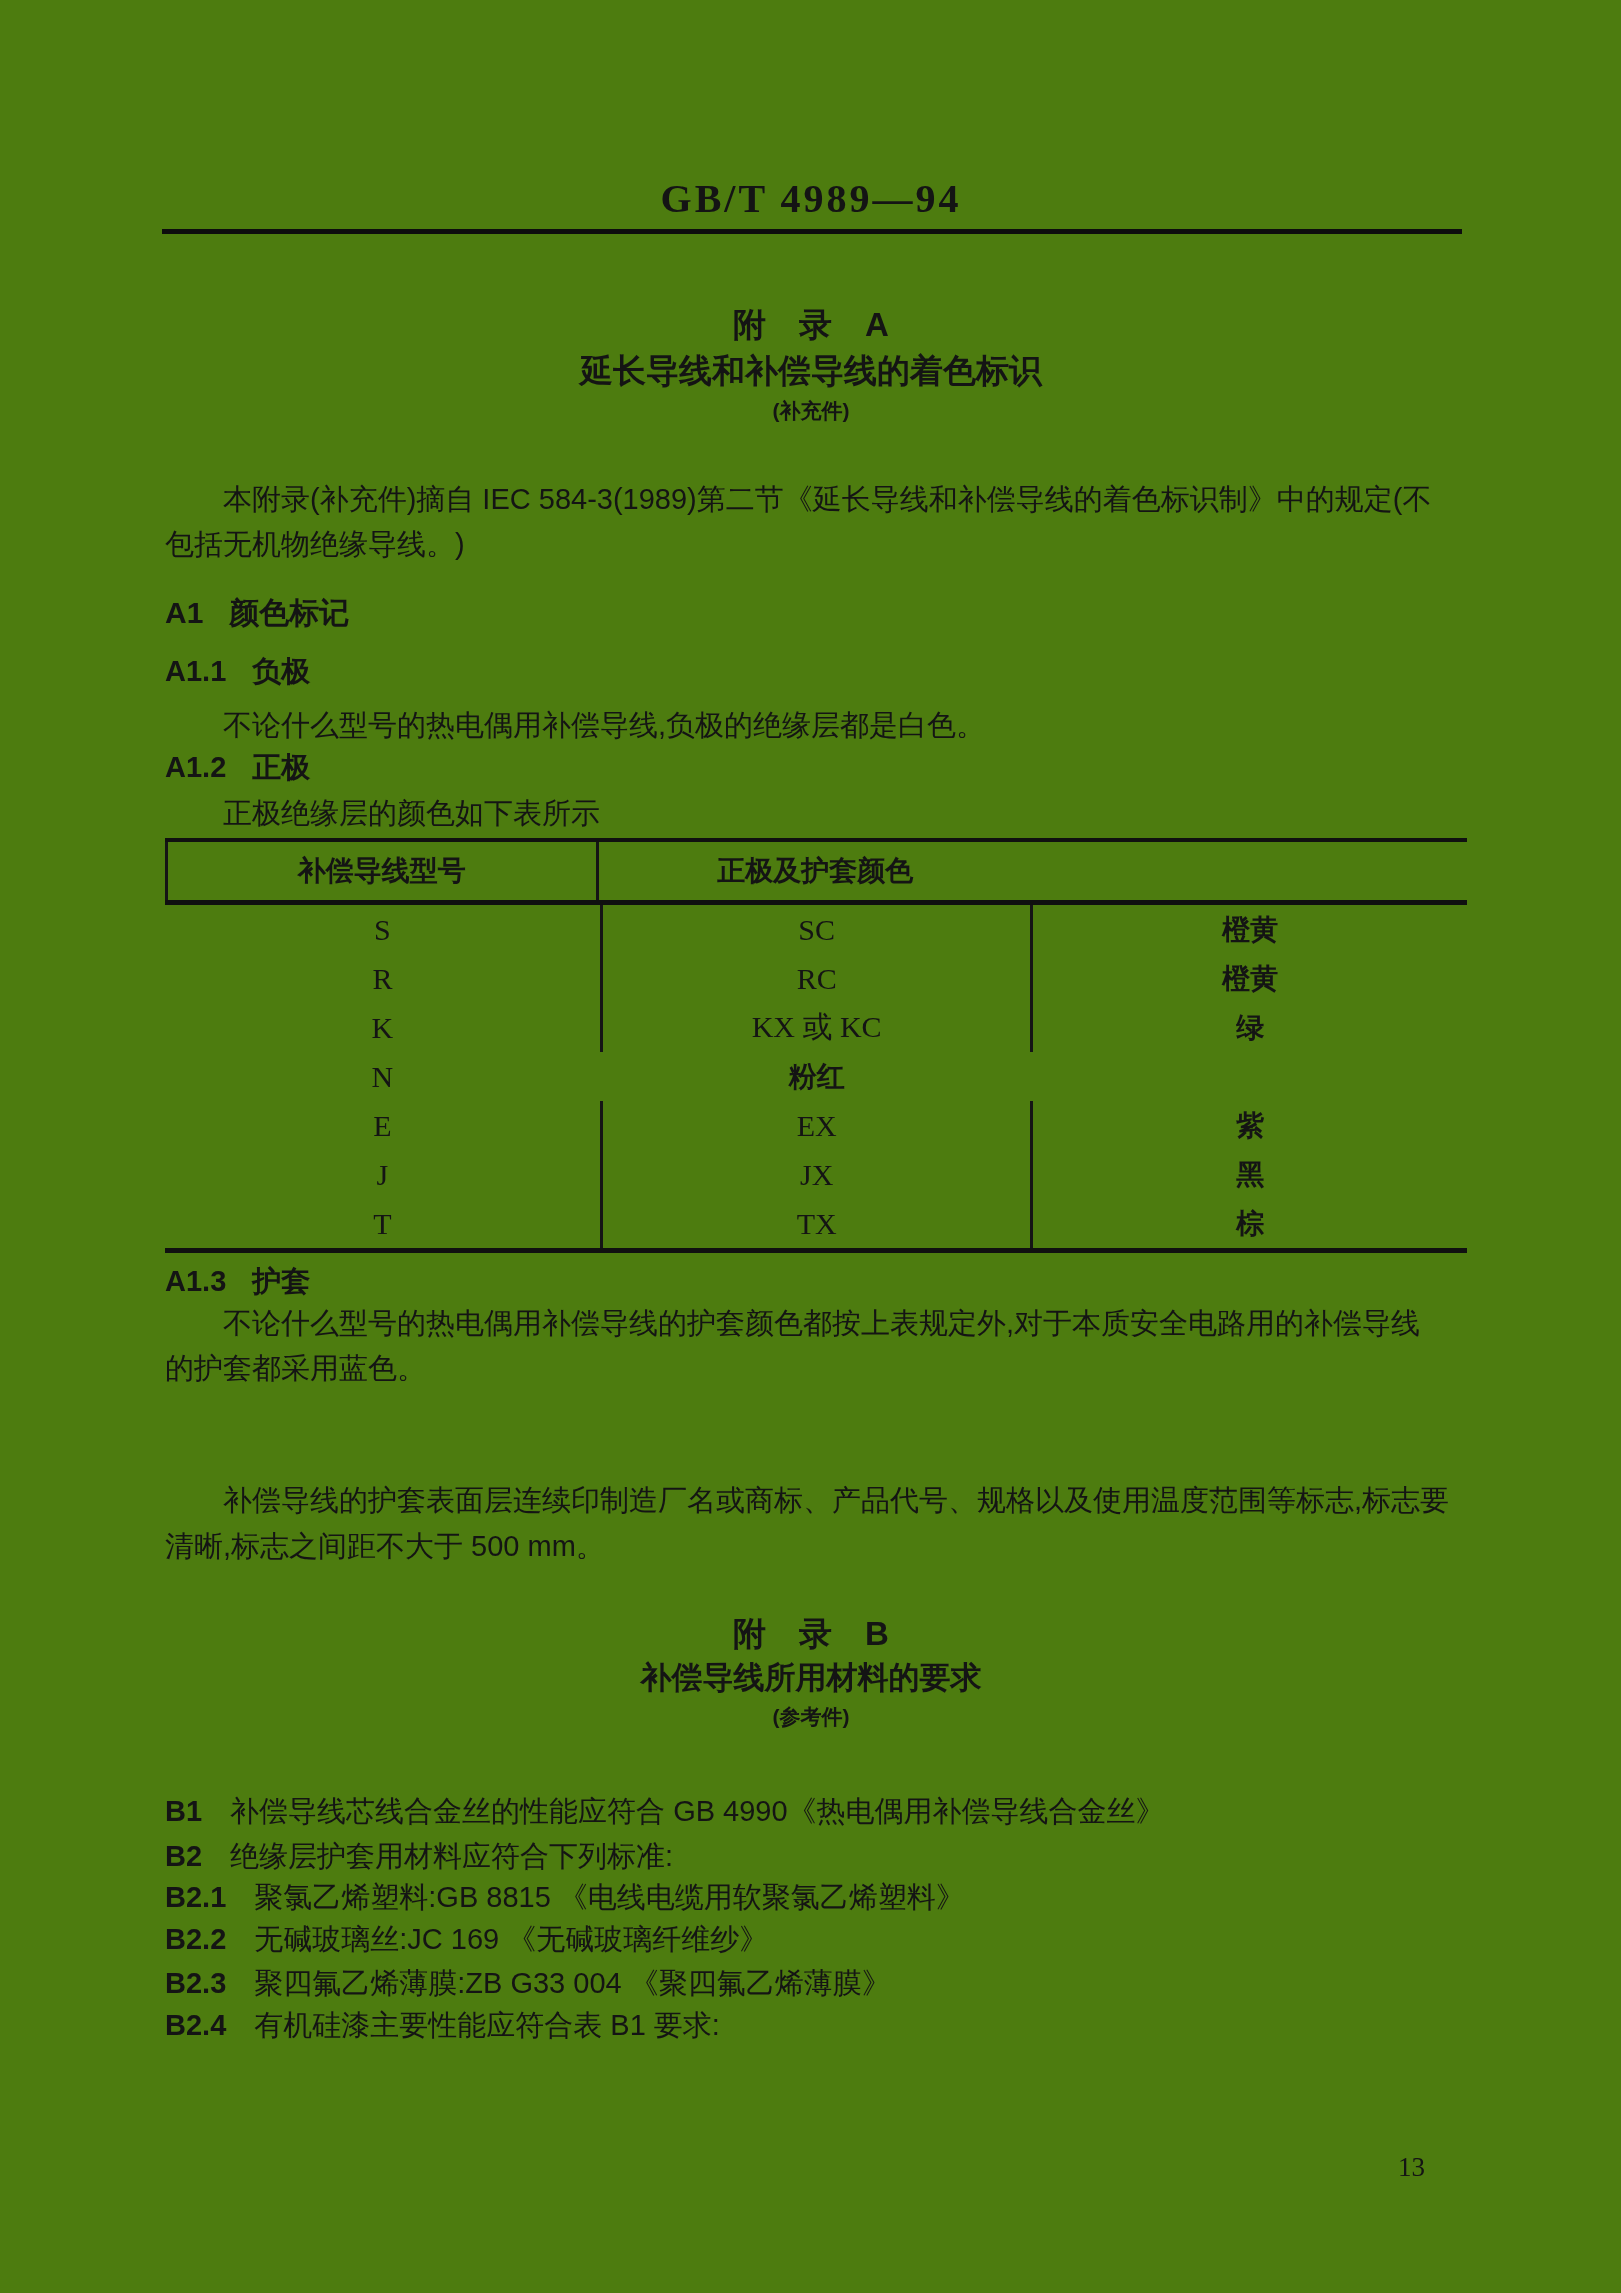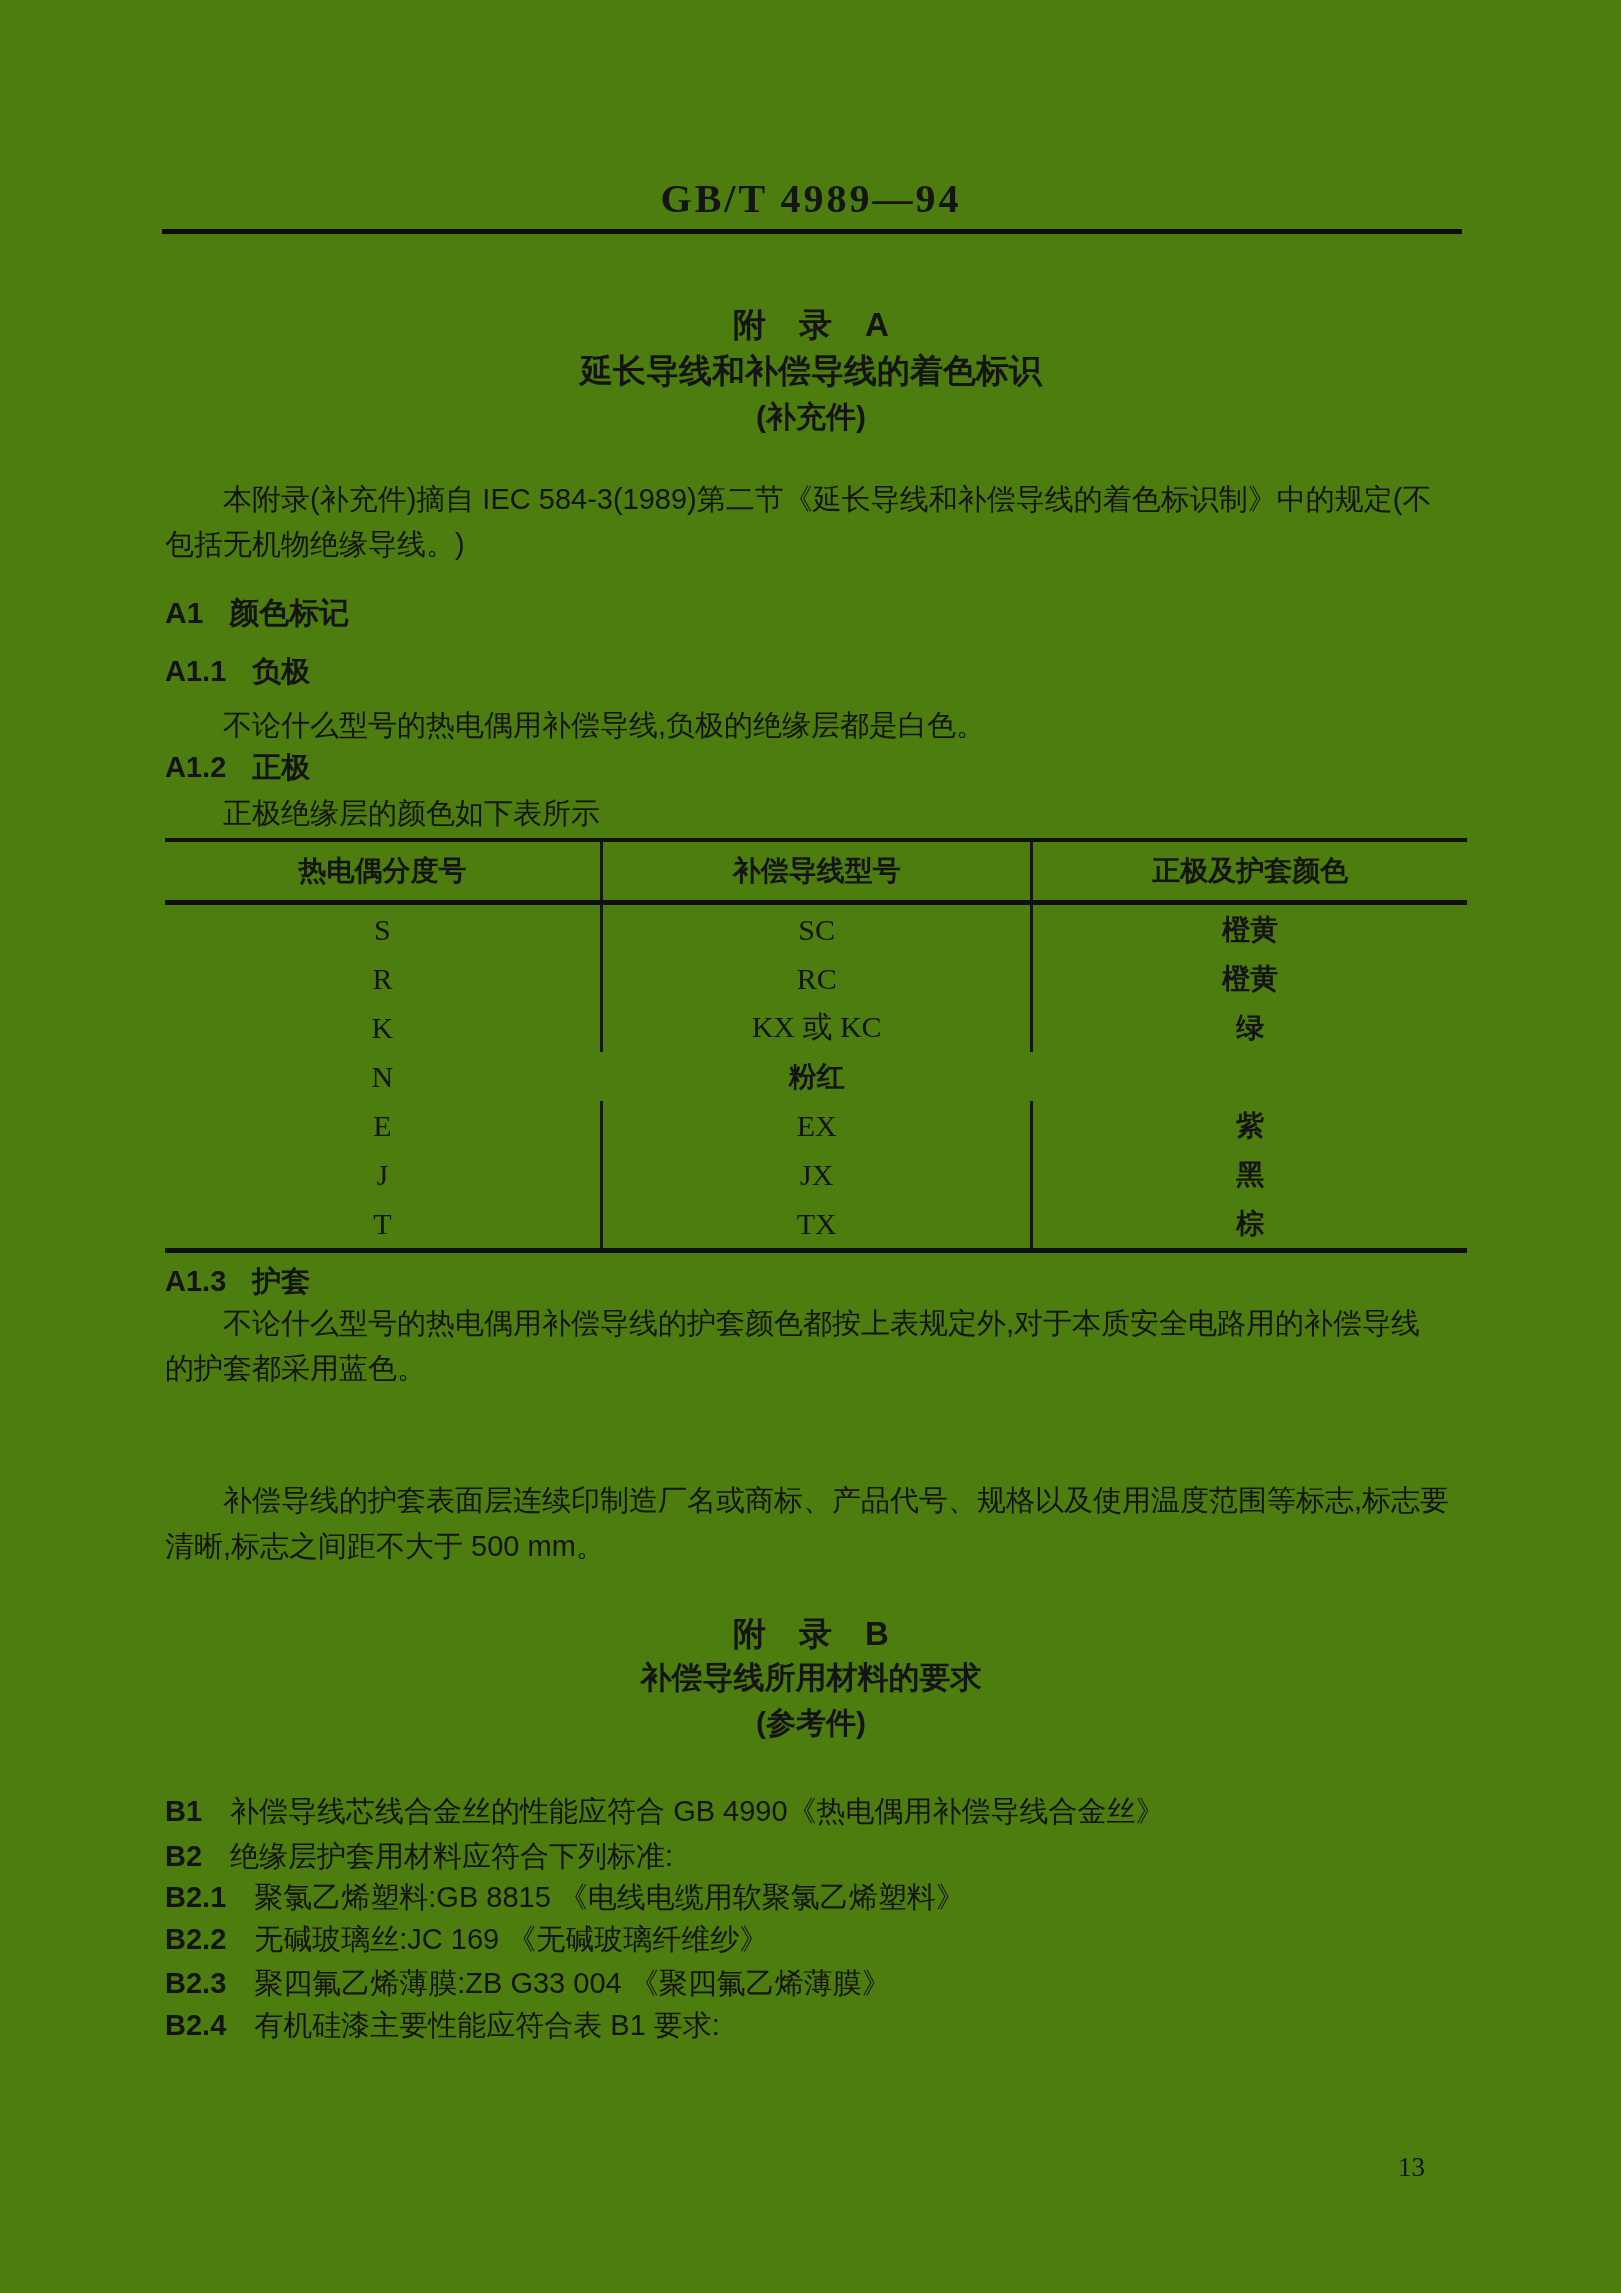--- a/index.html
+++ b/index.html
@@ -20,21 +20,21 @@
     font-weight:bold;
     font-size:40px;
     letter-spacing:3px;
   }
   .header-rule {
     top:229px; left:162px; width:1300px; height:5px;
     background:#0d0d0d;
   }
 
   .h-big   { font-weight:bold; font-size:33px; }
-  .h-note  { font-weight:bold; font-size:30px; }
+  .h-note  { font-weight:bold; font-size:21px; }
 
   .body-text { font-size:29px; line-height:45px; }
   .indent { padding-left:58px; }
 
   .sec-heading { left:165px; width:1302px; font-weight:bold; font-size:30px; }
   .sec-label { margin-right:26px; }
   .para { left:165px; width:1302px; }
 
   
   .color-table {
@@ -90,21 +90,20 @@
   </div>
   <div class="abs para body-text indent" style="top:703px">不论什么型号的热电偶用补偿导线,负极的绝缘层都是白色。</div>
 
   <div class="abs sec-heading" style="top:748px; font-size:29px">
     <span class="sec-label">A1.2</span><span>正极</span>
   </div>
   <div class="abs para body-text indent" style="top:791px">正极绝缘层的颜色如下表所示</div>
 
   <div class="abs color-table">
     <div class="t-row t-head">
-      <div class="t-cell t-c1">热电偶分度号</div>
       <div class="t-cell t-c2">补偿导线型号</div>
       <div class="t-cell t-c3">正极及护套颜色</div>
     </div>
     <div class="t-row">
       <div class="t-cell t-c1 t-latin">S</div>
       <div class="t-cell t-c2 t-latin">SC</div>
       <div class="t-cell t-c3 t-color">橙黄</div>
     </div>
     <div class="t-row">
       <div class="t-cell t-c1 t-latin">R</div>

